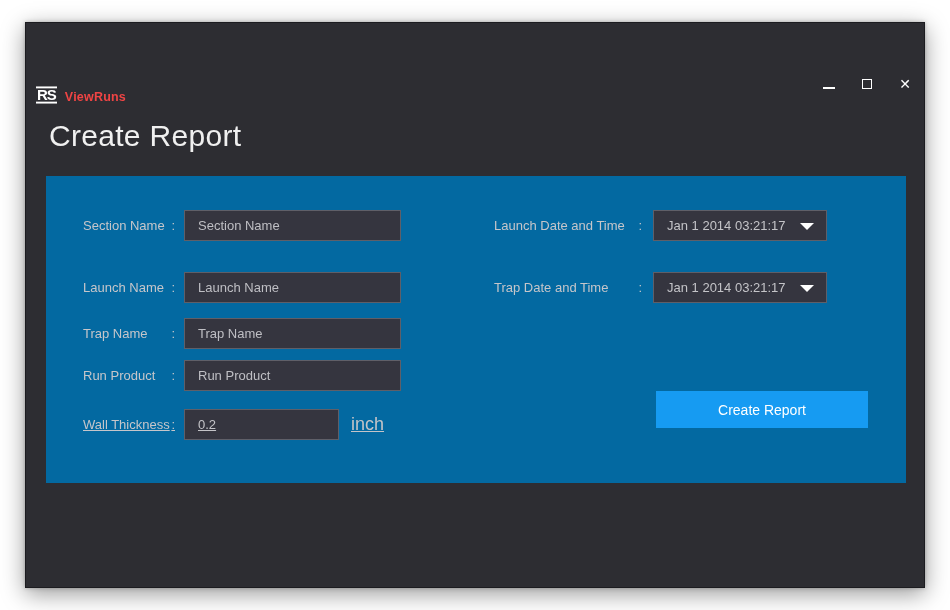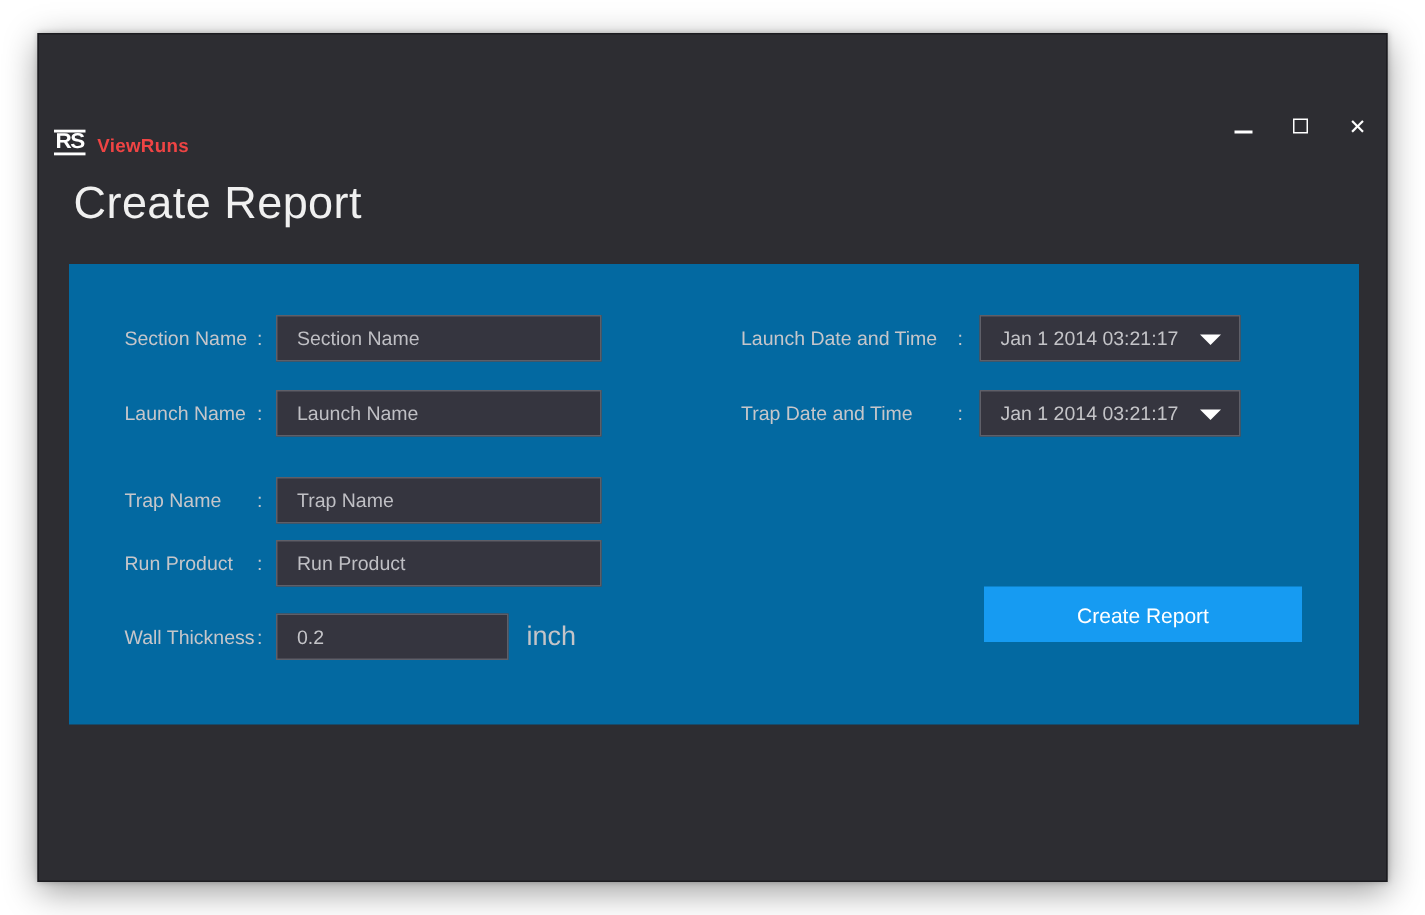--- a/index.html
+++ b/index.html
@@ -73,24 +73,24 @@
     cursor: pointer;
   }
   .dropdown .chevron {
     position: absolute; right: 12px; top: 12px;
     width: 0; height: 0;
     border-left: 7px solid transparent; border-right: 7px solid transparent;
     border-top: 7px solid #ffffff;
   }
 
   .row1 { top: 34px; }
-  .row2 { top: 84px; }
+  .row2 { top: 96px; }
   .row3 { top: 142px; }
   .row4 { top: 184px; }
-  .row5 { top: 233px; }
+  .row5 { top: 233px; text-decoration: underline; }
 
   .submit-btn {
     position: absolute; left: 610px; top: 215px; width: 212px; height: 37px;
     background: #169bf2; border: none; color: #ffffff; font-size: 14px;
     font-family: "Liberation Sans", sans-serif; cursor: pointer;
   }
 </style>
 </head>
 <body>
 

